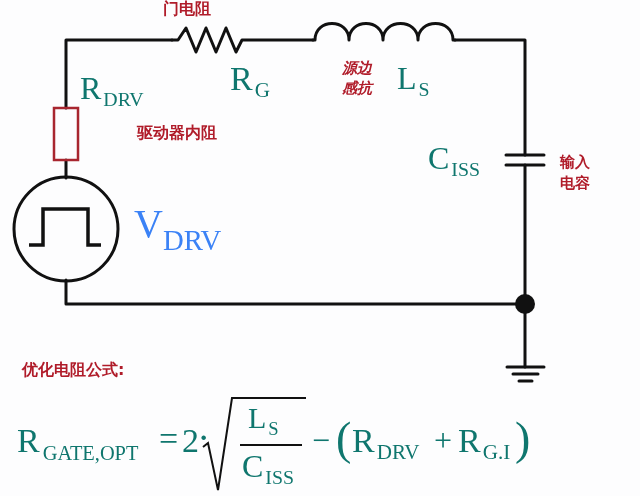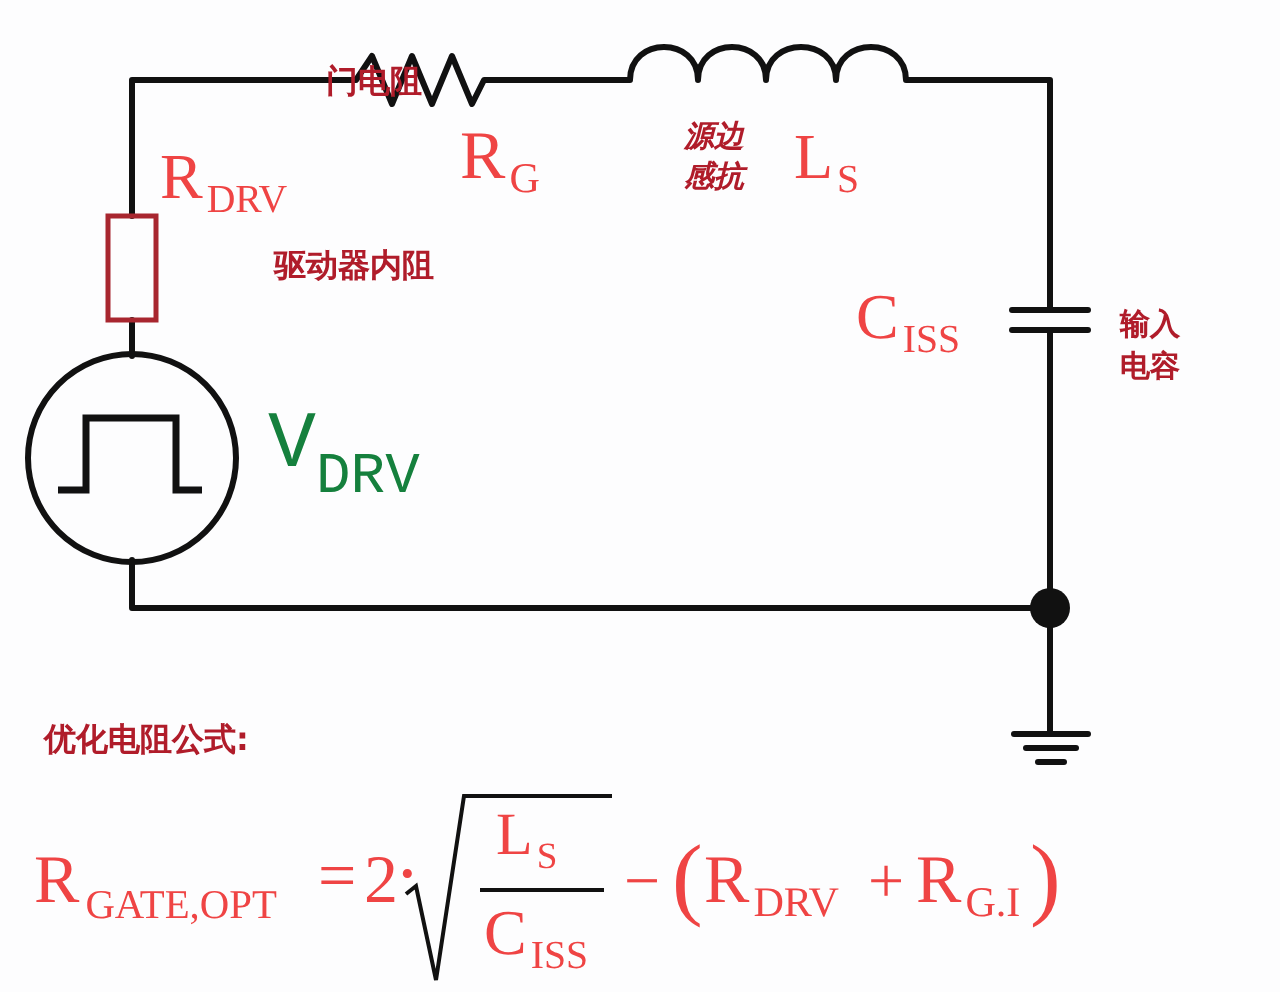--- a/index.html
+++ b/index.html
@@ -1,20 +1,20 @@
 <!DOCTYPE html>
 <html><head>
 <meta charset="utf-8">
 <style>
   html, body { margin: 0; padding: 0; background: #fdfdfe; }
   #canvas { position: relative; width: 640px; height: 496px; overflow: hidden; background: #fdfdfe; }
   svg.circuit { position: absolute; left: 0; top: 0; }
   .lbl { position: absolute; white-space: nowrap; line-height: 1; }
-  .serif { font-family: "Liberation Serif", "DejaVu Serif", serif; color: #ef4444; }
-  .sans { font-family: Liberation Mono, monospace; color: #15803d; }
+  .serif { font-family: "Liberation Serif", "DejaVu Serif", serif; color: #0f766e; }
+  .sans { font-family: Liberation Serif, serif; color: #3b82f6; }
   .cn { font-family: "DejaVu Sans", sans-serif; font-weight: bold; color: #b01c2a; font-size: 16px; }
   .sub { font-size: 0.62em; vertical-align: -0.35em; margin-left: 2px; }
   .watermark { font-family: "DejaVu Sans", sans-serif; color: #c4c4c8; font-size: 18px; }
 </style>
 </head>
 <body>
 
 <div id="canvas">
 
   <svg class="circuit" width="640" height="496" viewBox="0 0 640 496">
@@ -47,21 +47,21 @@
 
     <path d="M29 245 L43 245 L43 209 L88 209 L88 245 L101 245" fill="none" stroke="#111" stroke-width="3.5" stroke-linejoin="miter"></path>
 
     <circle cx="525" cy="304" r="10" fill="#111"></circle>
 
     <path d="M203 447 L208 443 L218 490 L232 398 L306 398" fill="none" stroke="#111" stroke-width="2"></path>
 
     <path d="M240 445 L302 445" fill="none" stroke="#111" stroke-width="2"></path>
   </svg>
 
-  <div class="lbl cn" style="left:163px; top:1px;margin-top:32px;">门电阻</div>
+  <div class="lbl cn" style="left:163px; top:1px;">门电阻</div>
 
   <div class="lbl serif" style="left:230px; top:62px; font-size:34px;"><span>R</span><span class="sub">G</span></div>
 
   <div class="lbl serif" style="left:80px; top:72px; font-size:32px;"><span>R</span><span class="sub">DRV</span></div>
 
   <div class="lbl cn" style="left:94px; top:125px; font-size:16px;margin-left:43px;">驱动器内阻</div>
 
   <div class="lbl cn" style="left:342px; top:58px; line-height:20px; font-size:15px;font-style:italic;">
     <div>源边</div>
     <div>感抗</div>

